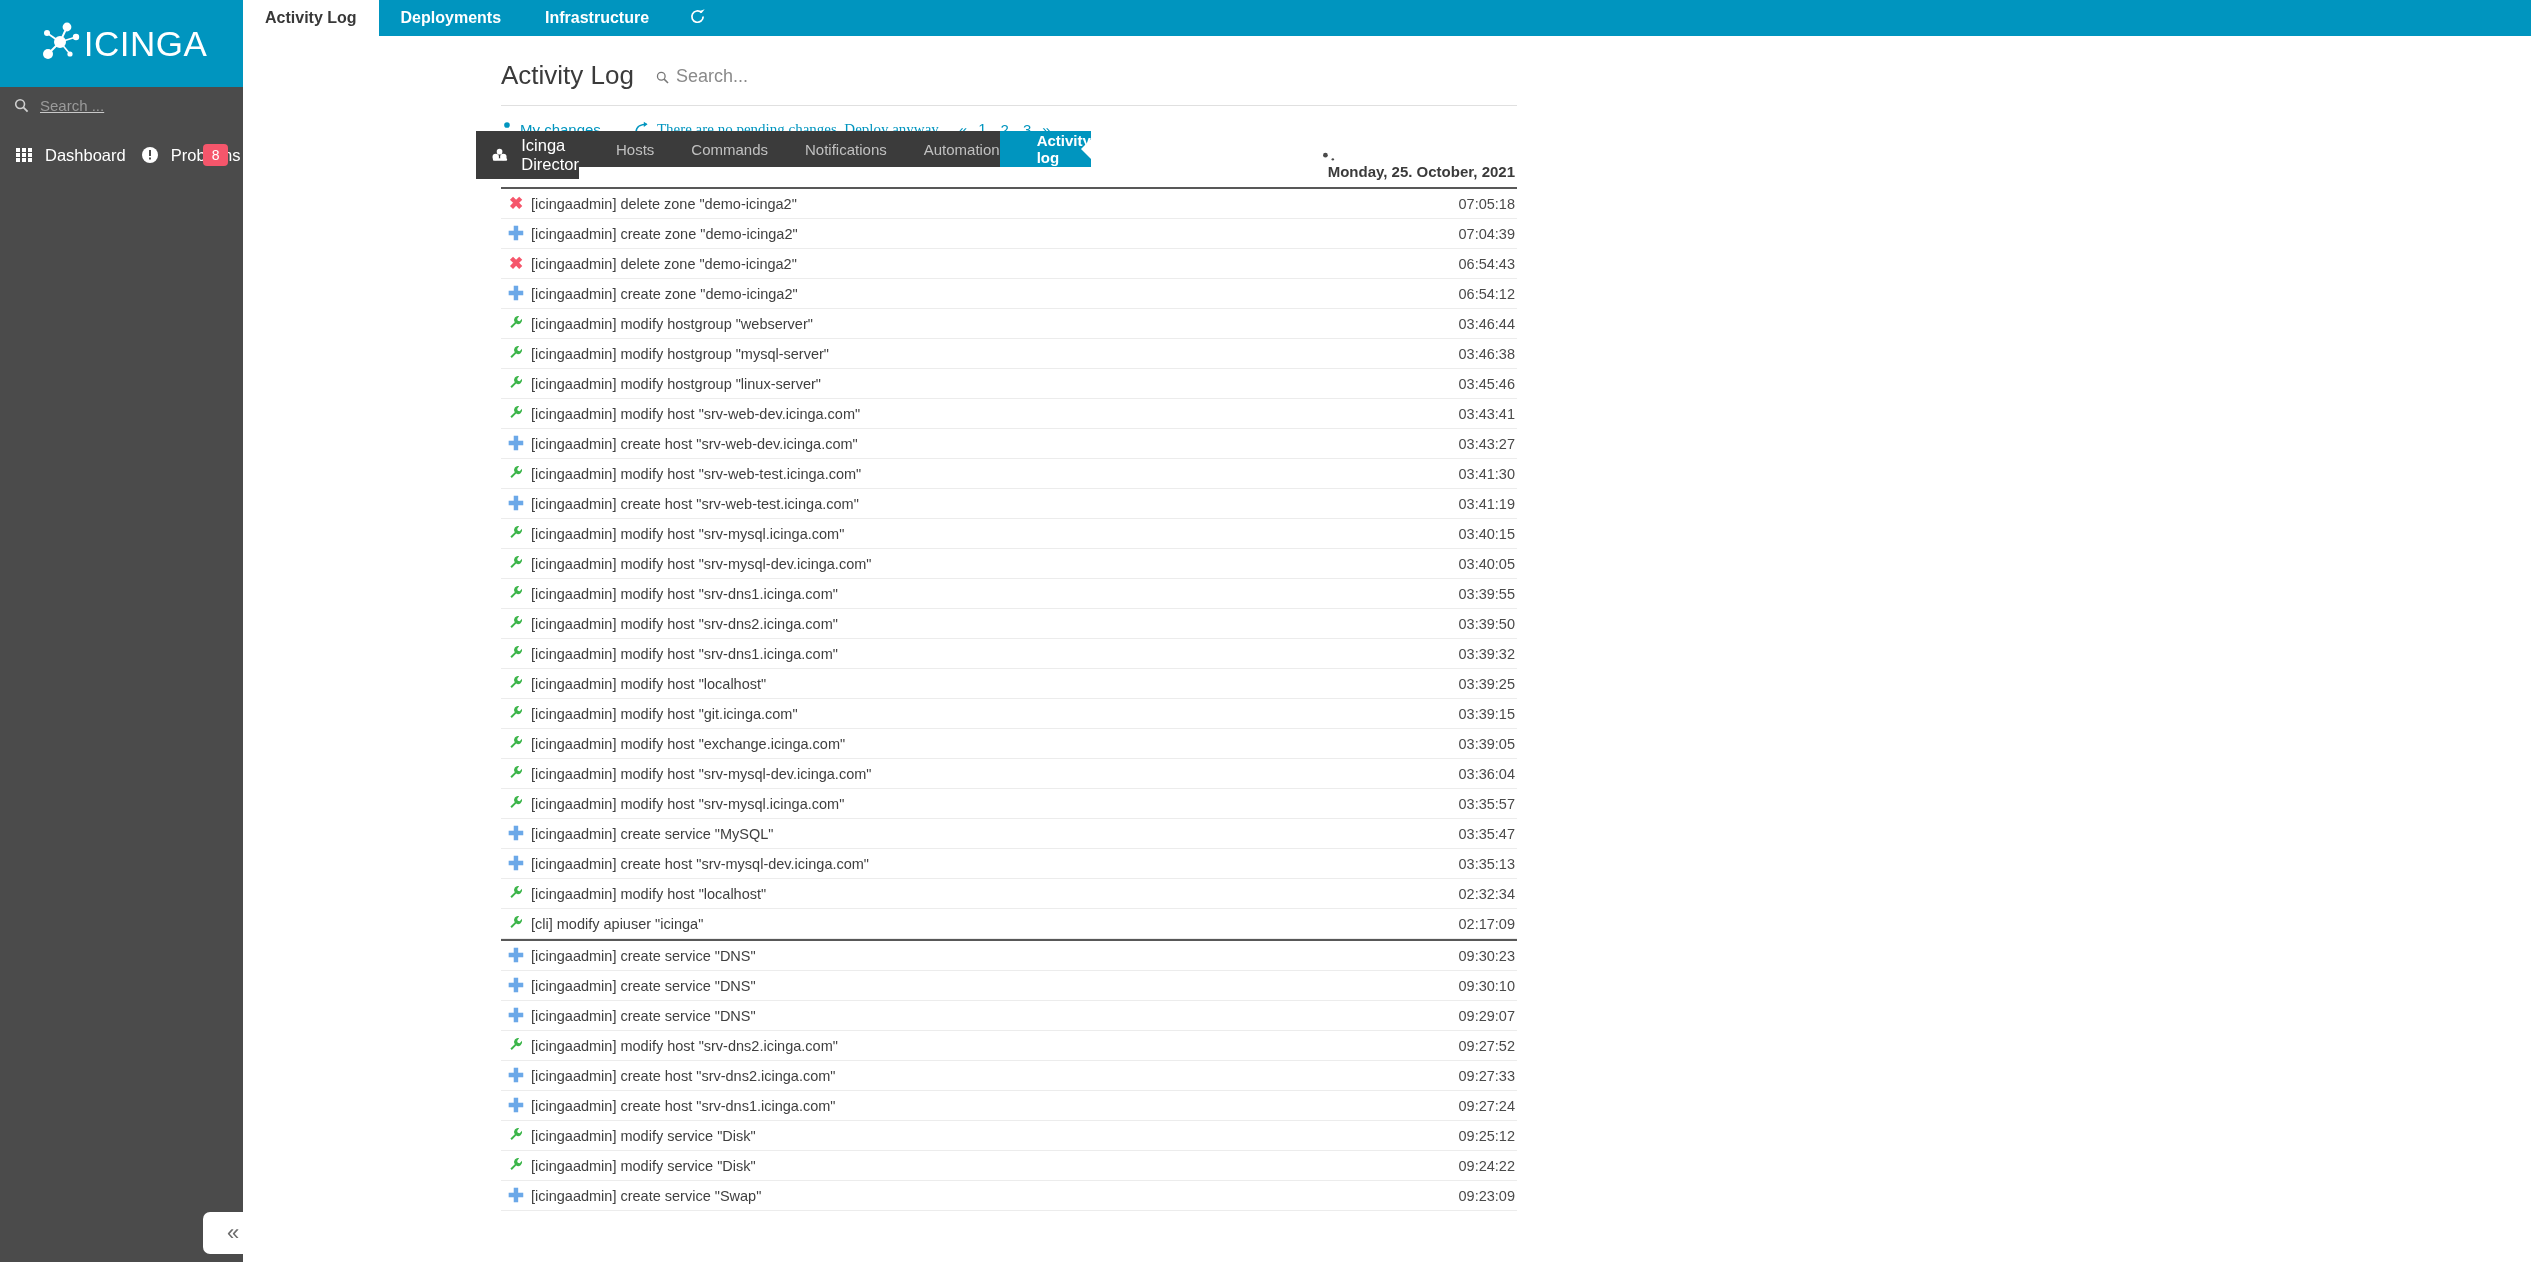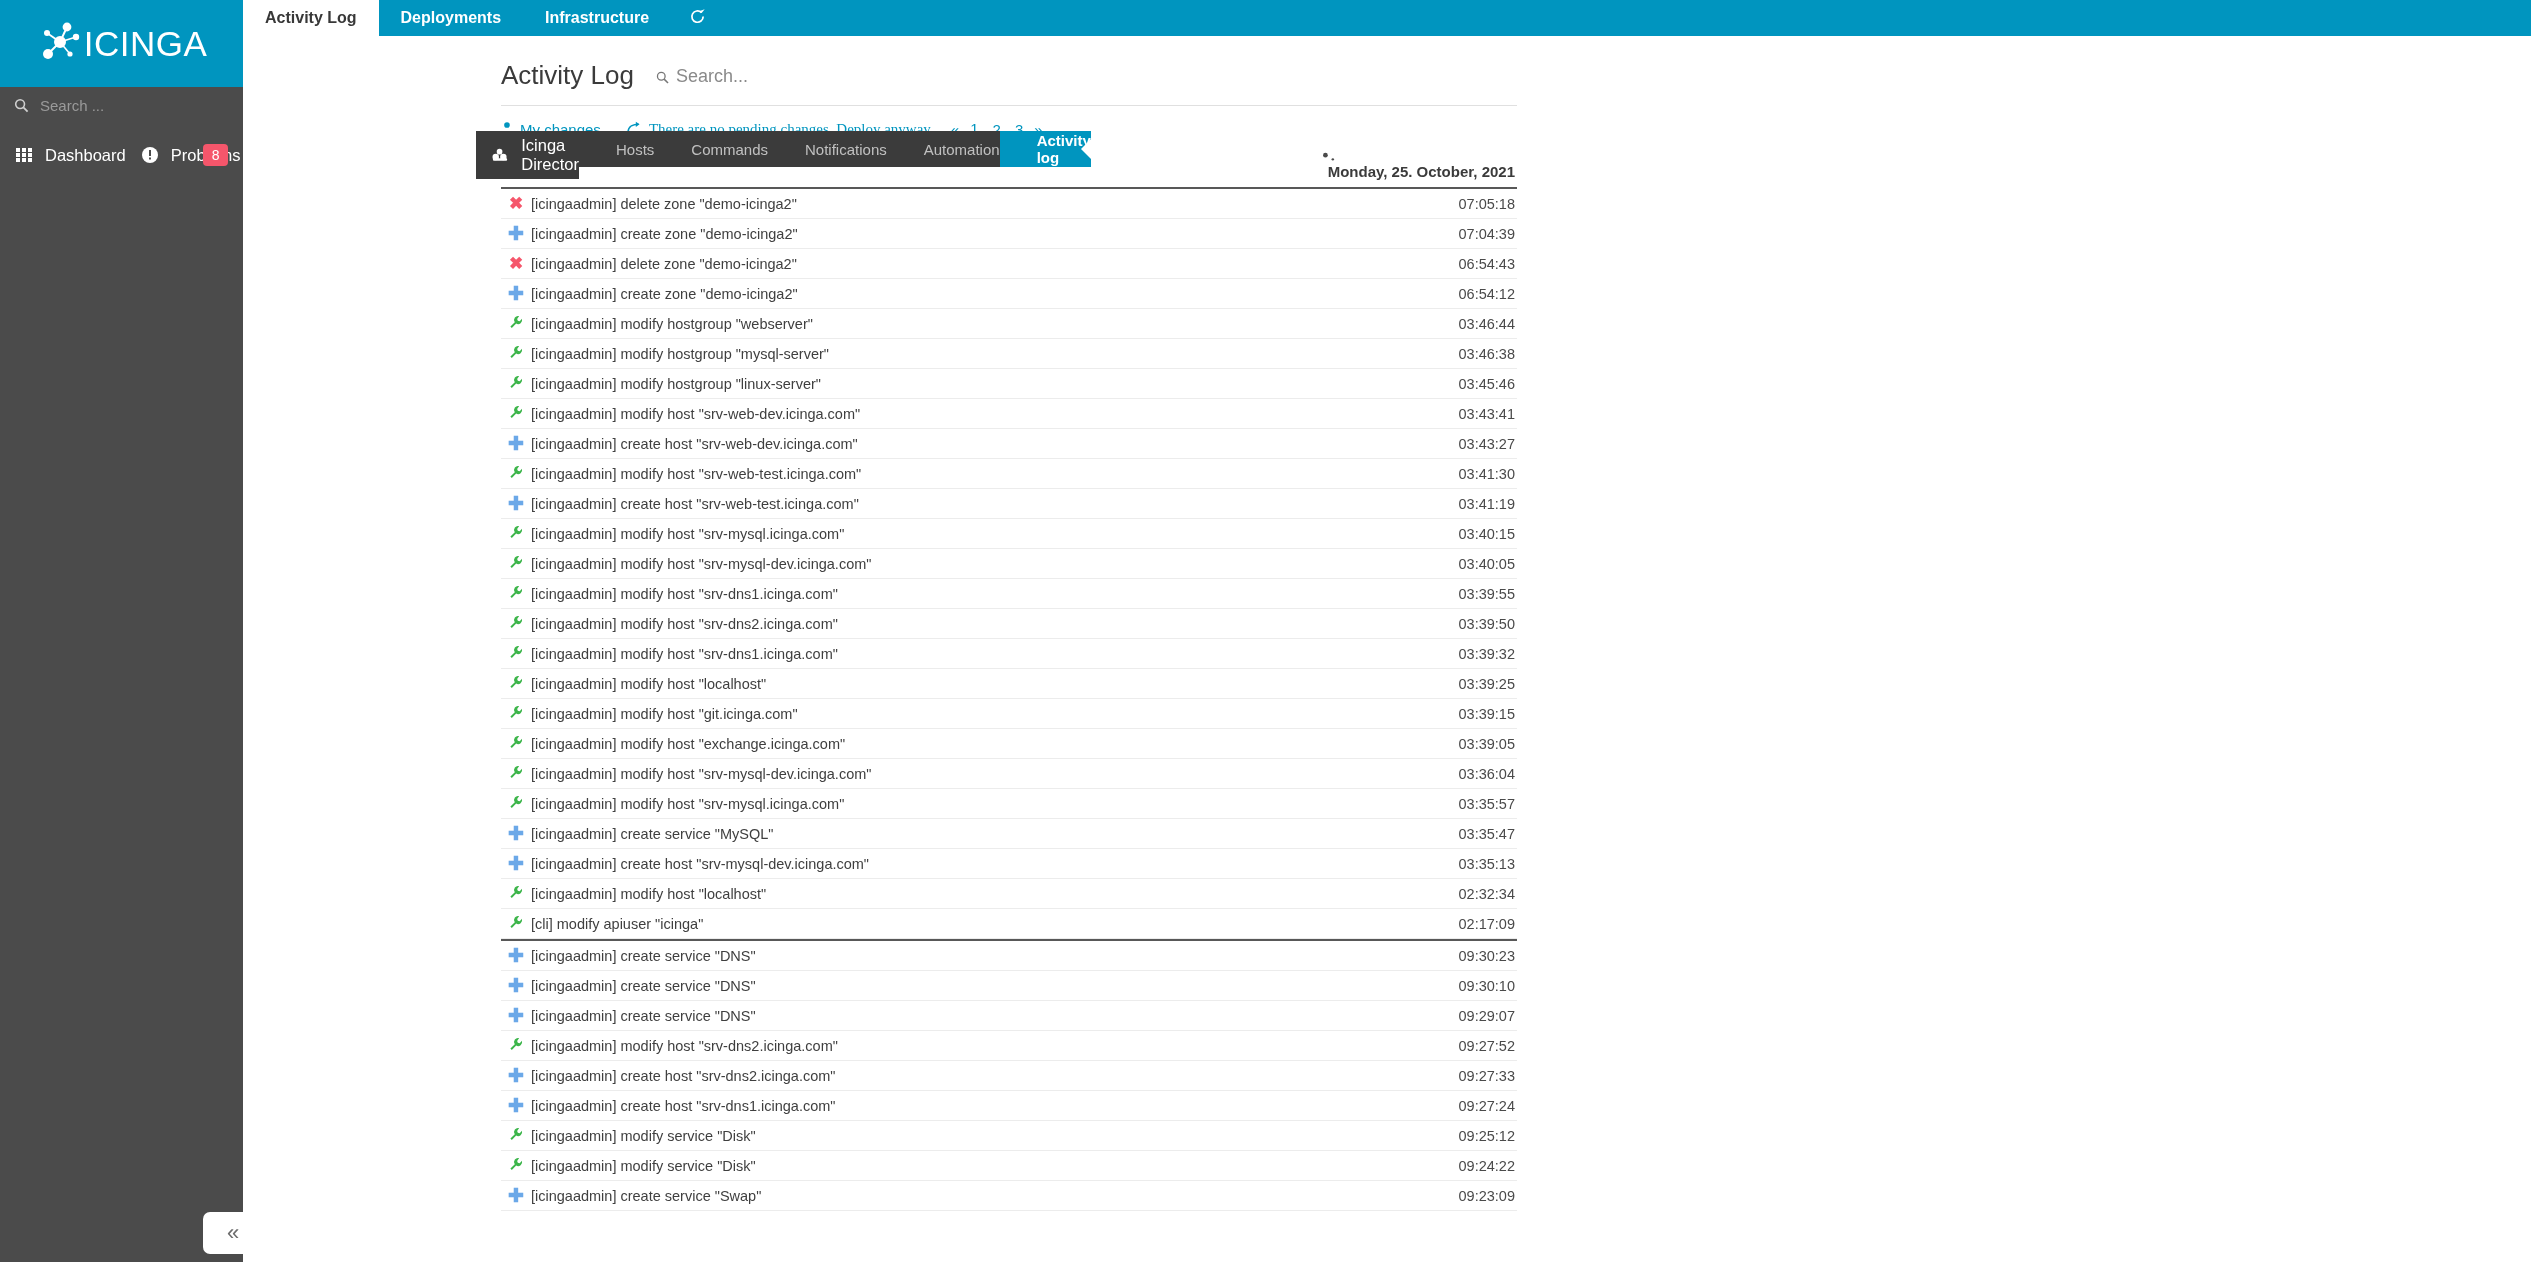--- a/index.html
+++ b/index.html
@@ -29,21 +29,21 @@
   }
 
   .sb-search {
     height: 36px; display: flex; align-items: center;
     gap: 11px; padding: 0 0 0 14px; background: #4b4b4b;
   }
   .sb-search .mag { width: 15px; height: 15px; flex: 0 0 15px; }
   .sb-search-input {
     background: transparent; border: none; outline: none;
     color: #c9c9c9; font-size: 15px;
-    font-family: "Liberation Sans", sans-serif; width: 170px;
+    font-family: "Liberation Sans", sans-serif; width: 170px; text-decoration: underline;
   }
   .sb-search-input::placeholder { color: #9a9a9a; }
 
   .nav { display: flex; flex-direction: row; padding-top: 8px; }
   .nav-item {
     height: 48px; display: flex; align-items: center;
     padding-left: 14px; color: #ffffff; font-size: 16.5px;
     position: relative; cursor: pointer; gap: 11px;
   }
   .nav-item .ico {
@@ -112,21 +112,21 @@
   .head-rule {
     margin: 14px 0 0 258px; width: 1016px; height: 1px; background: #e0e0e0;
   }
 
   .actionbar {
     display: flex; align-items: center; gap: 0;
     padding: 12px 0 0 258px; font-size: 15px;
   }
   .act-link {
     display: flex; align-items: center; gap: 7px;
-    color: #0095bf; cursor: pointer; margin-right: 26px;
+    color: #0095bf; cursor: pointer; margin-right: 34px;
   }
   .act-link.wide { margin-right: 16px; font-family: Liberation Serif, serif; }
   .pager { display: flex; align-items: center; gap: 0; }
   .pg {
     color: #0095bf; cursor: pointer; font-size: 15px;
     padding: 2px 7px; display: inline-block;
   }
   .pg.arrow { color: #0095bf; padding: 2px 4px; }
   .pg.current {
     color: #0095bf; font-weight: normal;

